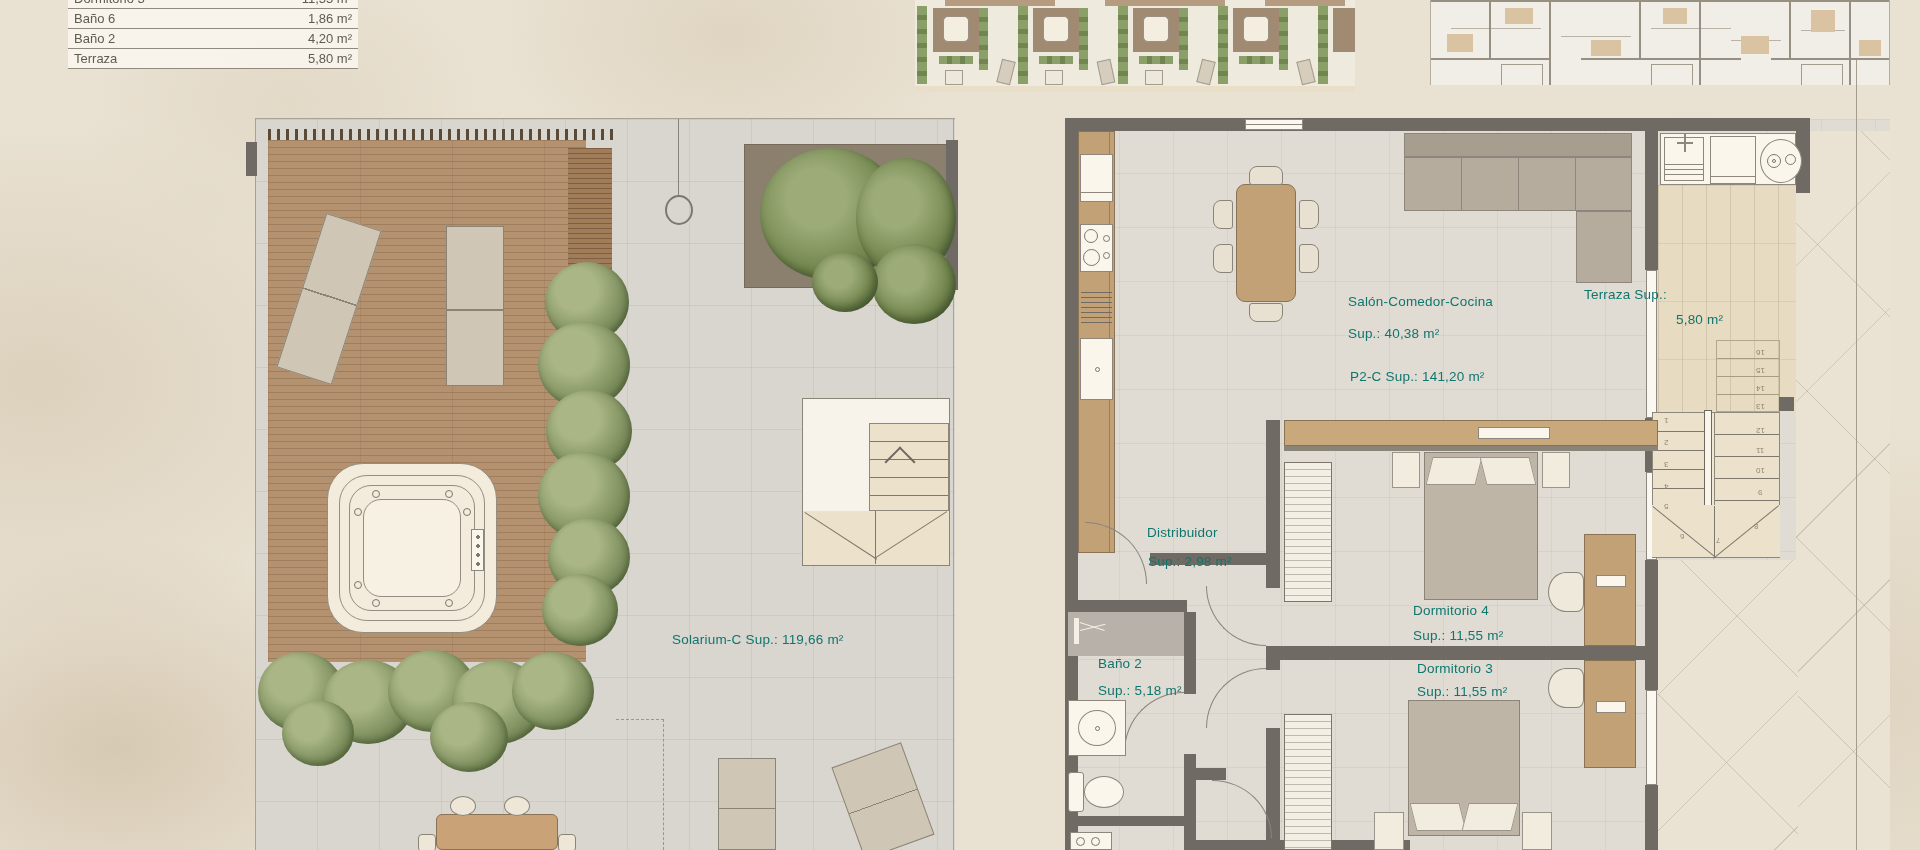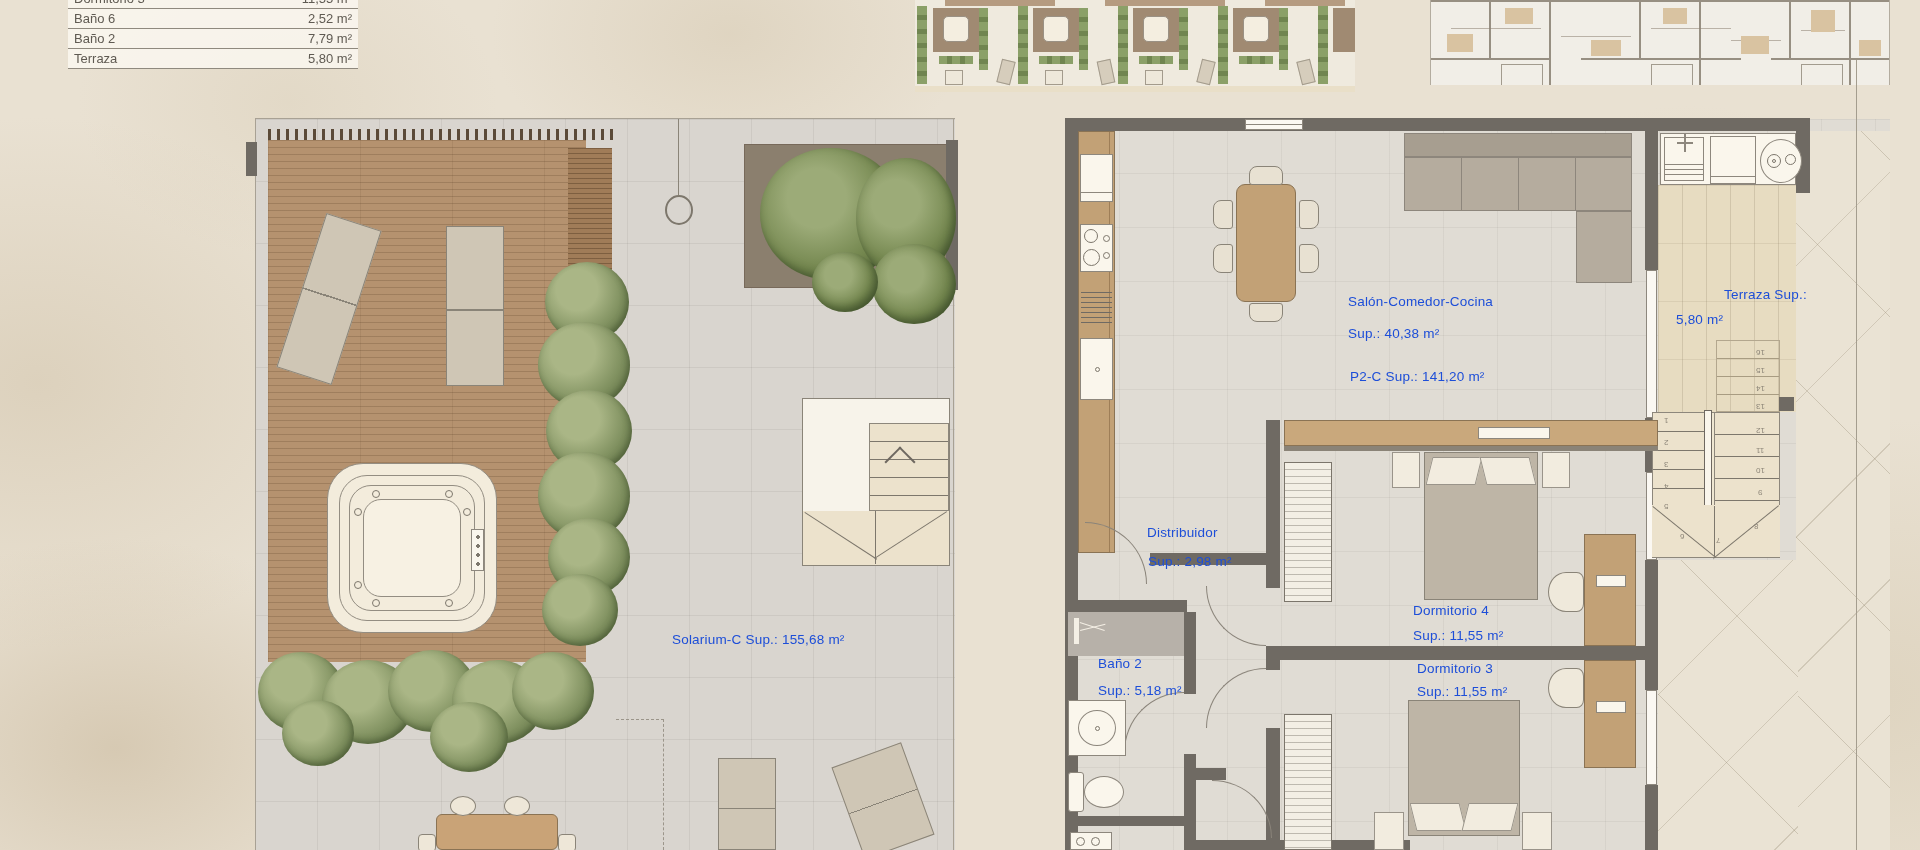--- a/index.html
+++ b/index.html
@@ -8,21 +8,21 @@
     background:#e9e1d2;}
   .tex{position:absolute;inset:0;pointer-events:none;
     background:
       radial-gradient(420px 300px at 6% 88%, rgba(196,178,148,.50), transparent 70%),
       radial-gradient(500px 380px at 2% 45%, rgba(205,190,163,.45), transparent 70%),
       radial-gradient(600px 400px at 97% 82%, rgba(203,188,158,.35), transparent 70%),
       radial-gradient(340px 220px at 38% 4%, rgba(208,194,168,.40), transparent 70%),
       radial-gradient(260px 190px at 88% 28%, rgba(211,198,173,.30), transparent 70%),
       radial-gradient(300px 220px at 15% 12%, rgba(214,202,178,.35), transparent 70%);}
   .abs{position:absolute;}
-  .lbl{position:absolute;font-size:13.5px;color:#1d4ed8;white-space:nowrap;letter-spacing:.2px;}
+  .lbl{position:absolute;font-size:13.5px;color:#0f766e;white-space:nowrap;letter-spacing:.2px;}
   .wall{position:absolute;background:#6f6a63;}
   .thinln{position:absolute;background:#a8a194;}
   
   .pav{position:absolute;background:#d9d5cf;
     background-image:
       repeating-linear-gradient(90deg, rgba(100,95,88,.10) 0 1px, transparent 1px 62px),
       repeating-linear-gradient(180deg, rgba(100,95,88,.10) 0 1px, transparent 1px 62px);}
   .floor{position:absolute;background:#e0dcd4;
     background-image:
       repeating-linear-gradient(90deg, rgba(100,95,88,.08) 0 1px, transparent 1px 54px),
@@ -89,25 +89,25 @@
 <div id="canvas">
   <div class="tex"></div>
 
   <div id="area-table">
     <div class="trow">
       <span class="tl2">Dormitorio 3</span>
       <span class="tv">11,55 m²</span>
     </div>
     <div class="trow">
       <span class="tl2">Baño 6</span>
-      <span class="tv">2,52 m²</span>
+      <span class="tv">1,86 m²</span>
     </div>
     <div class="trow">
       <span class="tl2">Baño 2</span>
-      <span class="tv">7,79 m²</span>
+      <span class="tv">4,20 m²</span>
     </div>
     <div class="trow">
       <span class="tl2">Terraza</span>
       <span class="tv">5,80 m²</span>
     </div>
   </div>
 
   <div class="abs" style="left:915px;top:0;width:440px;height:92px;background:#efeade;overflow:hidden;">
     <div class="abs" style="left:0;top:86px;width:440px;height:6px;background:#e9dfc8;"></div>
     <div class="abs" style="left:30px;top:0;width:110px;height:6px;background:#b59b80;"></div>
@@ -244,21 +244,21 @@
   <div class="dashV" style="left:663px;top:719px;width:0;height:131px;"></div>
 
   <div class="wood" style="left:436px;top:814px;width:122px;height:36px;border-radius:6px;background:#c9a377;"></div>
   <div class="abs" style="left:450px;top:796px;width:24px;height:18px;background:#eee7d8;border:1px solid #8a8478;border-radius:50%;"></div>
   <div class="abs" style="left:504px;top:796px;width:24px;height:18px;background:#eee7d8;border:1px solid #8a8478;border-radius:50%;"></div>
   <div class="abs" style="left:418px;top:834px;width:16px;height:16px;background:#eee7d8;border:1px solid #8a8478;border-radius:4px;"></div>
   <div class="abs" style="left:558px;top:834px;width:16px;height:16px;background:#eee7d8;border:1px solid #8a8478;border-radius:4px;"></div>
   <div class="beige" style="left:718px;top:758px;width:58px;height:92px;background-image:linear-gradient(180deg,transparent 55%,#8a8478 55% 56%,transparent 56%);"></div>
   <div class="beige" style="left:846px;top:752px;width:74px;height:98px;transform:rotate(-20deg);background-image:linear-gradient(180deg,transparent 50%,#8a8478 50% 51%,transparent 51%);"></div>
 
-  <div class="lbl" style="left:672px;top:632px;">Solarium-C Sup.: 155,68 m²</div>
+  <div class="lbl" style="left:672px;top:632px;">Solarium-C Sup.: 119,66 m²</div>
 
   <div class="floor" style="left:1065px;top:119px;width:825px;height:731px;"></div>
 
   <div class="terr" style="left:1658px;top:185px;width:138px;height:227px;"></div>
   <div class="void" style="left:1796px;top:131px;width:94px;height:719px;"></div>
   <div class="void" style="left:1658px;top:560px;width:140px;height:290px;"></div>
   <div class="thinln" style="left:1856px;top:60px;width:1px;height:790px;background:#a49d8e;"></div>
 
   <div class="wall" style="left:1065px;top:118px;width:745px;height:13px;"></div>
   <div class="glzH" style="left:1245px;top:119px;width:58px;height:11px;"></div>
@@ -317,21 +317,21 @@
   <div class="whitebox" style="left:1664px;top:137px;width:40px;height:44px;background-image:repeating-linear-gradient(180deg,transparent 0 26px,#8d877d 26px 27px,transparent 27px 31px,#8d877d 31px 32px,transparent 32px 36px,#8d877d 36px 37px);">
     <div class="abs" style="left:19px;top:-4px;width:2px;height:18px;background:#8d877d;"></div>
     <div class="abs" style="left:12px;top:4px;width:16px;height:2px;background:#8d877d;"></div>
   </div>
   <div class="whitebox" style="left:1710px;top:136px;width:46px;height:48px;background-image:linear-gradient(180deg,transparent 84%,#8d877d 84% 87%,transparent 87%);"></div>
   <div class="abs" style="left:1760px;top:139px;width:42px;height:44px;border:1px solid #8d877d;border-radius:50%;background:#faf6ec;box-sizing:border-box;">
     <div class="circ" style="left:6px;top:14px;width:14px;height:14px;"></div>
     <div class="circ" style="left:24px;top:14px;width:11px;height:11px;"></div>
     <div class="circ" style="left:11px;top:19px;width:4px;height:4px;"></div>
   </div>
-  <div class="lbl" style="left:1724px;top:287px;">Terraza Sup.:</div>
+  <div class="lbl" style="left:1584px;top:287px;">Terraza Sup.:</div>
   <div class="lbl" style="left:1676px;top:312px;">5,80 m²</div>
 
   <div class="abs" style="left:1652px;top:340px;width:130px;height:218px;">
     <div class="abs" style="left:64px;top:0;width:64px;height:72px;border:1px solid #b3a78e;box-sizing:border-box;background-image:repeating-linear-gradient(180deg,transparent 0 17px,#a89c82 17px 18px);"></div>
     <div class="abs" style="left:0;top:72px;width:128px;height:146px;background:#efe7d2;border:1px solid #8d877c;box-sizing:border-box;"></div>
     <div class="treads" style="left:0;top:72px;width:55px;height:94px;background-image:repeating-linear-gradient(180deg,transparent 0 18px,#7d776c 18px 19px);"></div>
     <div class="treads" style="left:62px;top:72px;width:66px;height:94px;background-image:repeating-linear-gradient(180deg,transparent 0 21px,#7d776c 21px 22px);"></div>
     <div class="abs" style="left:52px;top:70px;width:8px;height:100px;background:#faf6ec;border:1px solid #6e6860;box-sizing:border-box;"></div>
     <div class="abs" style="left:0;top:165px;width:128px;height:52px;background:#ece2cc;"></div>
     <div class="dl" style="left:1px;top:166px;width:81px;transform:rotate(39deg);"></div>

